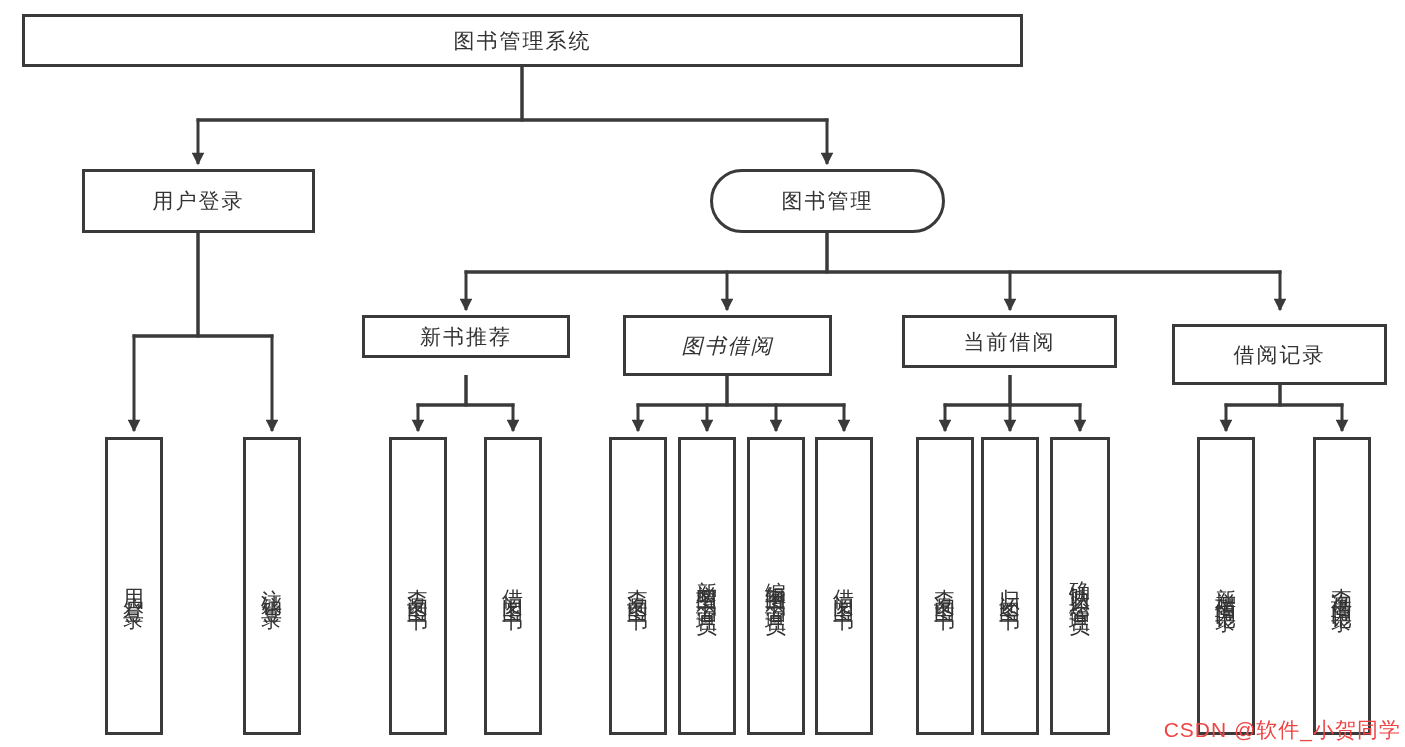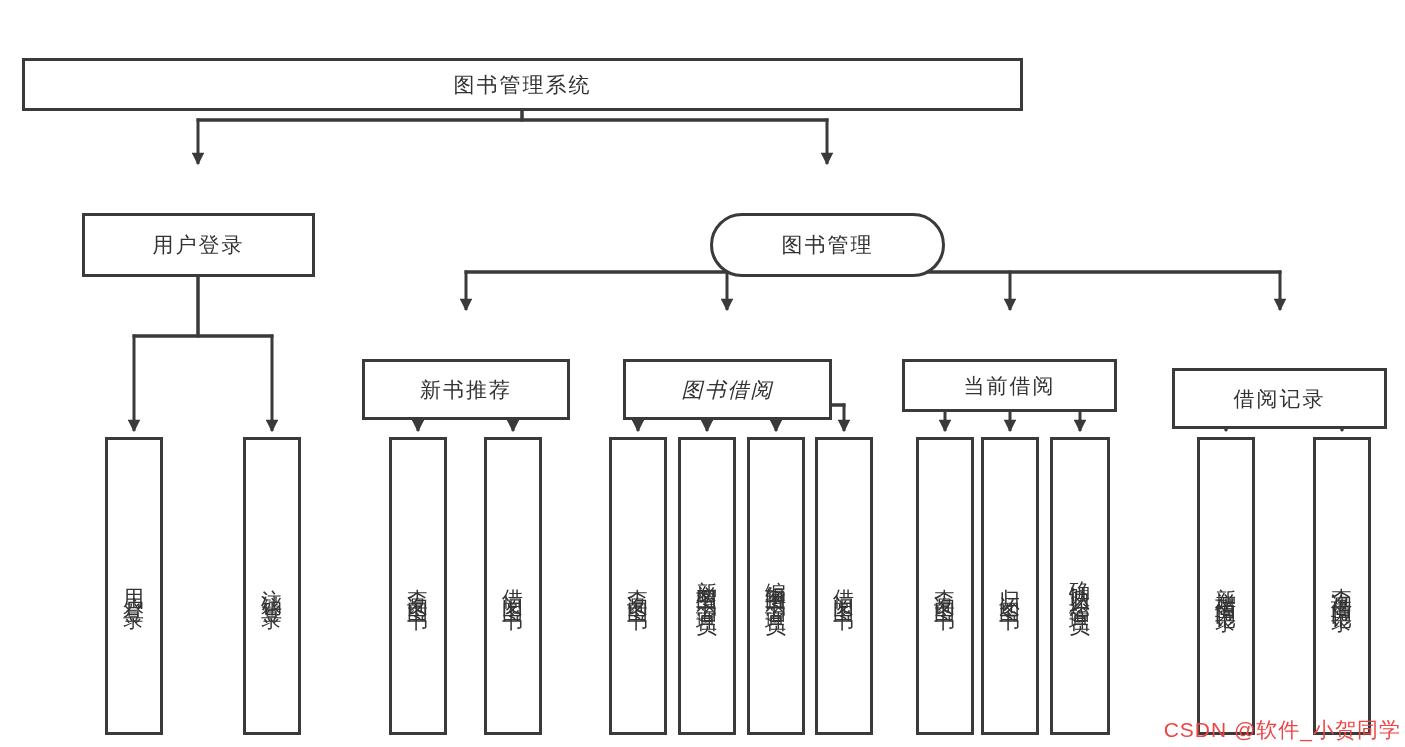--- a/index.html
+++ b/index.html
@@ -4,21 +4,21 @@
 <style>
   html,body{margin:0;padding:0;background:#ffffff;}
   body{font-family:"Liberation Sans","DejaVu Sans",sans-serif;}
   #canvas{position:relative;width:1405px;height:747px;background:#ffffff;overflow:hidden;}
   #connectors{position:absolute;left:0;top:0;width:1405px;height:747px;}
   #connectors line{stroke:#3a3a3a;stroke-width:3.5;}
   #connectors .thin{stroke-width:3;}
   .hbox{
     position:absolute;box-sizing:border-box;background:#ffffff;
     border:3px solid #3a3a3a;display:flex;align-items:center;justify-content:center;
-    font-size:21px;color:#333333;letter-spacing:2px;white-space:nowrap;margin-top:44px;
+    font-size:21px;color:#333333;letter-spacing:2px;white-space:nowrap;
   }
   .leaf{
     position:absolute;top:437px;height:298px;box-sizing:border-box;background:#ffffff;
     border:3px solid #3a3a3a;display:flex;align-items:center;justify-content:center;
   }
   .leaf span{
     writing-mode:vertical-rl;text-orientation:mixed;
     font-size:21px;color:#333333;letter-spacing:7px;line-height:1.1;white-space:nowrap;
   }
   .leaf.long span{letter-spacing:5px;}
@@ -92,21 +92,21 @@
       <line class="thin" x1="1226" y1="403.5" x2="1226" y2="431" marker-end="url(#arrow)"></line>
       <line class="thin" x1="1342" y1="403.5" x2="1342" y2="431" marker-end="url(#arrow)"></line>
     </g>
   </svg>
 
   <div class="hbox" style="left:22px;top:14px;width:1001px;height:53px;">图书管理系统</div>
 
   <div class="hbox" style="left:82px;top:169px;width:233px;height:64px;">用户登录</div>
   <div class="hbox" style="left:710px;top:169px;width:235px;height:64px;border-radius:32px;">图书管理</div>
 
-  <div class="hbox" style="left:362px;top:315px;width:208px;height:61px;">新书推荐</div>
+  <div class="hbox" style="left:362px;top:315px;width:208px;height:43px;">新书推荐</div>
   <div class="hbox" style="left:623px;top:315px;width:209px;height:61px;font-style:italic;">图书借阅</div>
   <div class="hbox" style="left:902px;top:315px;width:215px;height:53px;">当前借阅</div>
   <div class="hbox" style="left:1172px;top:324px;width:215px;height:61px;">借阅记录</div>
 
   <div class="leaf" style="left:105px;width:58px;">
     <span>用户登录</span>
   </div>
   <div class="leaf" style="left:243px;width:58px;">
     <span>注销登录</span>
   </div>

